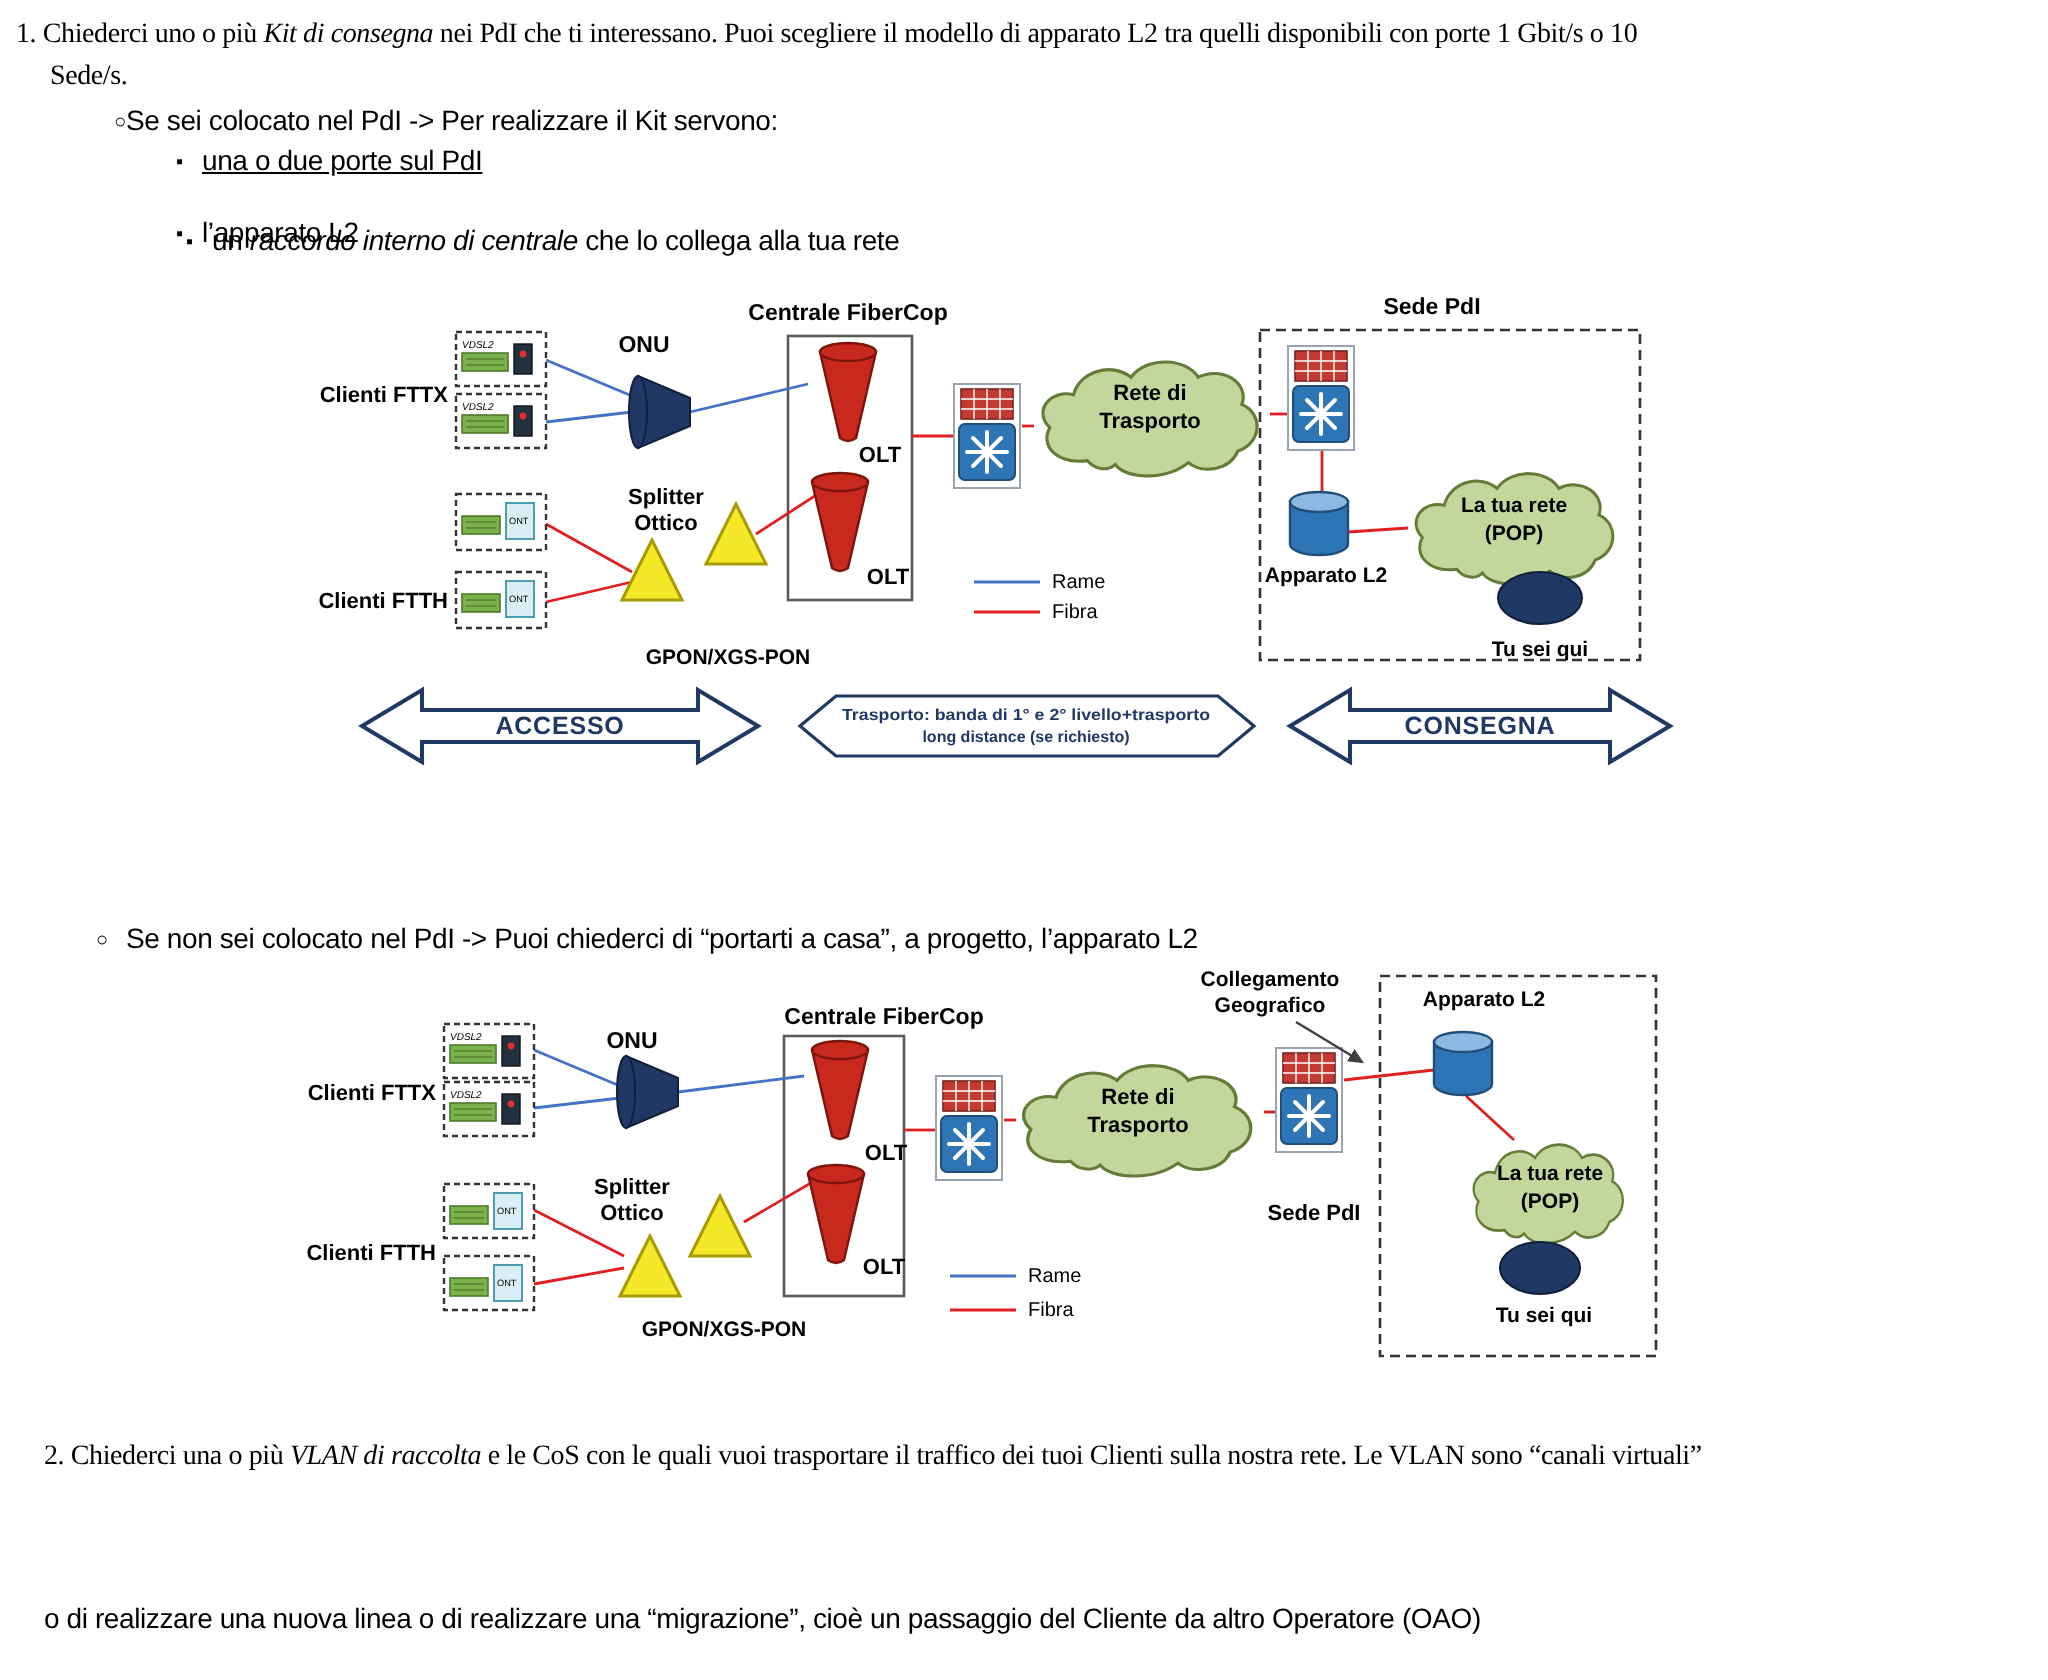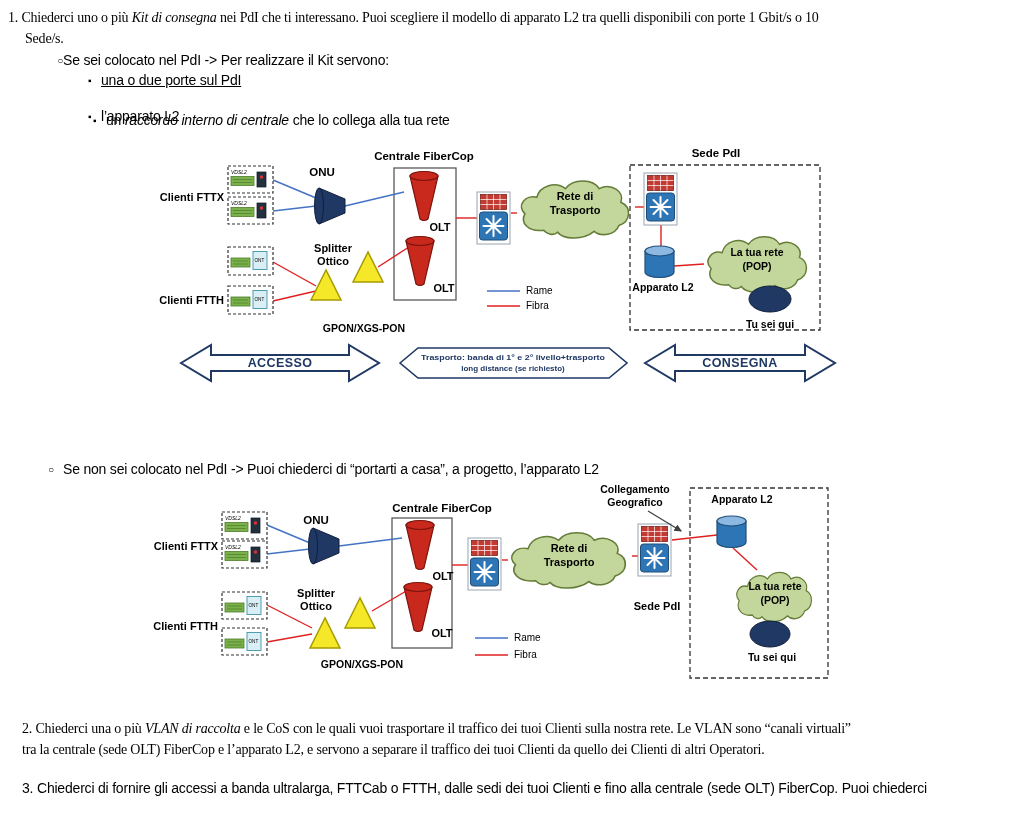--- a/index.html
+++ b/index.html
@@ -90,26 +90,25 @@
 <div class="para" style="left:93px; top:110px;">
   <span class="mks">▪</span><span>un </span><i>raccordo interno di centrale</i><span> che lo collega alla tua rete</span>
 </div>
 
 <div class="para" style="left:48px; top:441px;margin-top:18px;">
   <span class="mk">○</span><span>Se non sei colocato nel PdI -&gt; Puoi chiederci di “portarti a casa”, a progetto, l’apparato L2</span>
 </div>
 
 <div class="para" style="left:22px; top:718px;font-family:Liberation Serif, serif;">
   <span>2. Chiederci una o più </span><i>VLAN di raccolta</i><span> e le CoS con le quali vuoi trasportare il traffico dei tuoi Clienti sulla nostra rete. Le VLAN sono “canali virtuali”</span>
-  <br><span>tra la centrale (sede OLT) FiberCop e l’apparato L2, e servono a separare il traffico dei tuoi Clienti da quello dei Clienti di altri Operatori.</span>
+  <br>
 </div>
 
 <div class="para" style="left:22px; top:778px;">
-  <span>3.  Chiederci di fornire gli accessi a banda ultralarga, FTTCab o FTTH, dalle sedi dei tuoi Clienti e fino alla centrale (sede OLT) FiberCop. Puoi chiederci</span>
-  <br>
+  <br><span>o di realizzare una nuova linea o di realizzare una “migrazione”, cioè un passaggio del Cliente da altro Operatore (OAO)</span>
 </div>
 
 <svg class="diagram" style="top:145px;" width="1024" height="250" viewBox="0 0 1024 250">
 
   <rect x="630" y="20" width="190" height="165" fill="none" stroke="#333" stroke-width="1.3" stroke-dasharray="5,3"></rect>
   <rect x="394" y="23" width="62" height="132" fill="#fff" stroke="#595959" stroke-width="1.3"></rect>
 
   <g>
     <line class="cu" x1="273" y1="35" x2="316" y2="53"></line>
     <line class="cu" x1="273" y1="66" x2="316" y2="61"></line>

